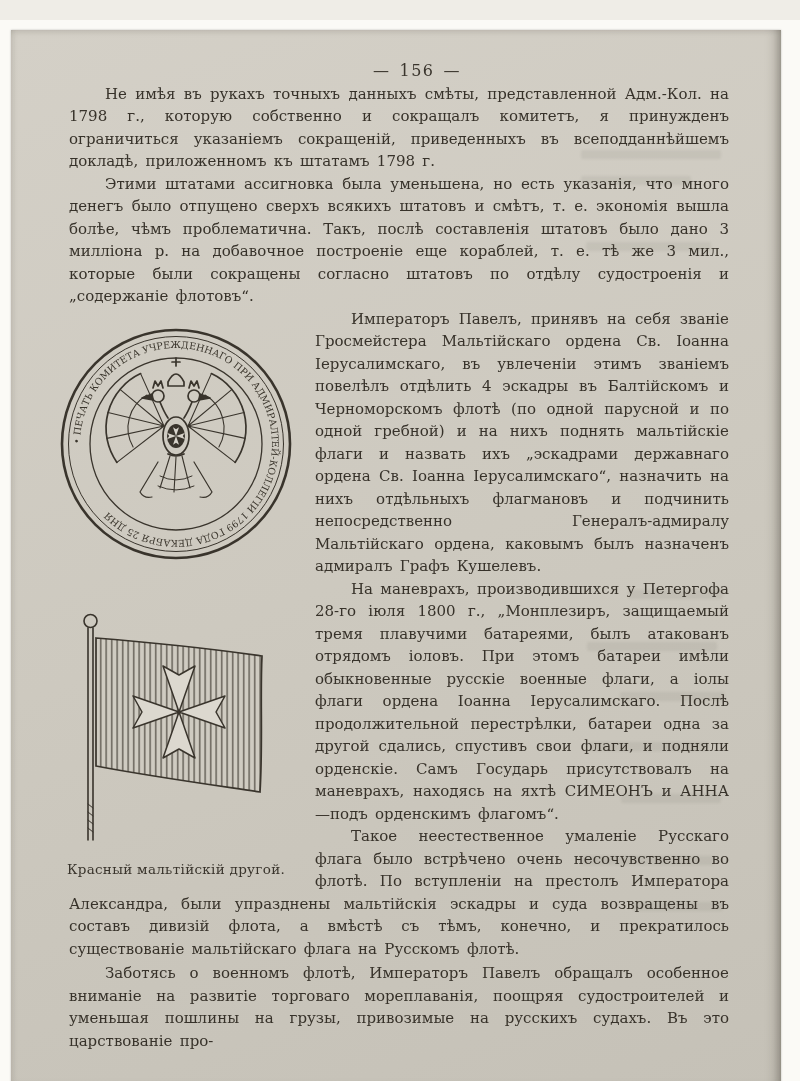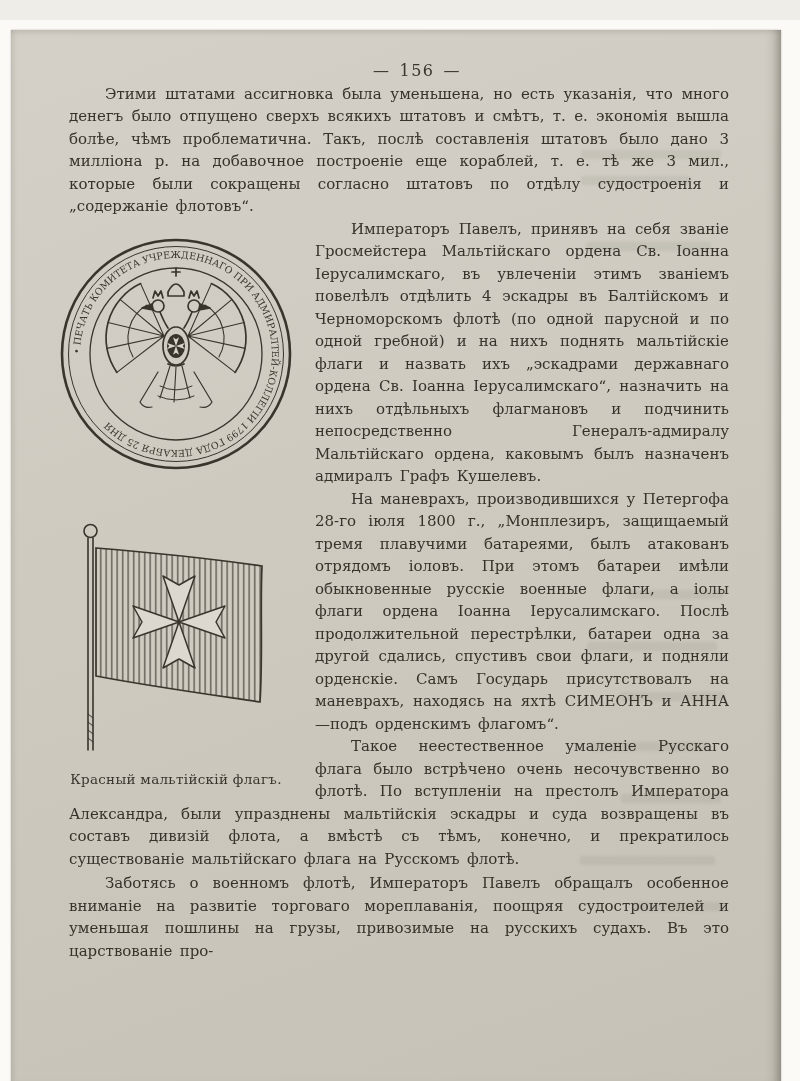--- a/index.html
+++ b/index.html
@@ -68,20 +68,21 @@
       <span style="top:712px;  right:72px;  width:120px;"></span>
       <span style="top:764px;  right:60px;  width:100px;"></span>
       <span style="top:826px;  right:66px;  width:135px;"></span>
       <span style="top:872px;  right:58px;  width:90px;"></span>
     </div>
 
     <div class="content">
 
       <p class="page-number">— 156 —</p>
 
+      <p>Не имѣя въ рукахъ точныхъ данныхъ смѣты, представленной Адм.-Кол. на 1798 г., которую собственно и сокращалъ комитетъ, я принужденъ ограничиться указаніемъ сокращеній, приведенныхъ въ всеподданнѣйшемъ докладѣ, приложенномъ къ штатамъ 1798 г.</p>
       <p>Этими штатами ассигновка была уменьшена, но есть указанія, что много денегъ было отпущено сверхъ всякихъ штатовъ и смѣтъ, т. е. экономія вышла болѣе, чѣмъ проблематична. Такъ, послѣ составленія штатовъ было дано 3 милліона р. на добавочное построеніе еще кораблей, т. е. тѣ же 3 мил., которые были сокращены согласно штатовъ по отдѣлу судостроенія и „содержаніе флотовъ“.</p>
 
       <div class="figures">
 
         <figure class="figure-seal">
           <svg width="250" height="260" viewBox="0 0 250 260">
 
             <circle cx="125" cy="130" r="114" class="ink" stroke-width="2.6"></circle>
             <circle cx="125" cy="130" r="107.5" class="ink" stroke-width="1"></circle>
             <circle cx="125" cy="130" r="86" class="ink" stroke-width="1.3"></circle>
@@ -148,21 +149,21 @@
 
             <path d="M20,30 C70,34 130,40 186,48 C184,88 187,136 184,184 C130,176 72,168 20,158 Z" fill="url(#vhatch)" stroke="#39342c" stroke-width="1.7"></path>
 
             <g transform="translate(103,104)">
               <path d="M0,0 L-16,-46 L0,-37 L16,-46 Z
                        M0,0 L46,-16 L37,0 L46,16 Z
                        M0,0 L16,46 L0,37 L-16,46 Z
                        M0,0 L-46,16 L-37,0 L-46,-16 Z" fill="#dcd8cf" stroke="#39342c" stroke-width="1.5" stroke-linejoin="round"></path>
             </g>
           </svg>
-          <figcaption>Красный мальтійскій флагъ.</figcaption>
+          <figcaption>Красный мальтійскій другой.</figcaption>
         </figure>
 
       </div>
 
       <p>Императоръ Павелъ, принявъ на себя званіе Гросмейстера Мальтійскаго ордена Св. Іоанна Іерусалимскаго, въ увлеченіи этимъ званіемъ повелѣлъ отдѣлить 4 эскадры въ Балтійскомъ и Черноморскомъ флотѣ (по одной парусной и по одной гребной) и на нихъ поднять мальтійскіе флаги и назвать ихъ „эскадрами державнаго ордена Св. Іоанна Іерусалимскаго“, назначить на нихъ отдѣльныхъ флагмановъ и подчинить непосредственно Генералъ-адмиралу Мальтійскаго ордена, каковымъ былъ назначенъ адмиралъ Графъ Кушелевъ.</p>
       <p>На маневрахъ, производившихся у Петергофа 28-го іюля 1800 г., „Монплезиръ, защищаемый тремя плавучими батареями, былъ атакованъ отрядомъ іоловъ. При этомъ батареи имѣли обыкновенные русскіе военные флаги, а іолы флаги ордена Іоанна Іерусалимскаго. Послѣ продолжительной перестрѣлки, батареи одна за другой сдались, спустивъ свои флаги, и подняли орденскіе. Самъ Государь присутствовалъ на маневрахъ, находясь на яхтѣ СИМЕОНЪ и АННА—подъ орденскимъ флагомъ“.</p>
       <p>Такое неестественное умаленіе Русскаго флага было встрѣчено очень несочувственно во флотѣ. По вступленіи на престолъ Императора Александра, были упразднены мальтійскія эскадры и суда возвращены въ составъ дивизій флота, а вмѣстѣ съ тѣмъ, конечно, и прекратилось существованіе мальтійскаго флага на Русскомъ флотѣ.</p>
       <p class="clear-fig">Заботясь о военномъ флотѣ, Императоръ Павелъ обращалъ особенное вниманіе на развитіе торговаго мореплаванія, поощряя судостроителей и уменьшая пошлины на грузы, привозимые на русскихъ судахъ. Въ это царствованіе про-</p>
 
     </div>

